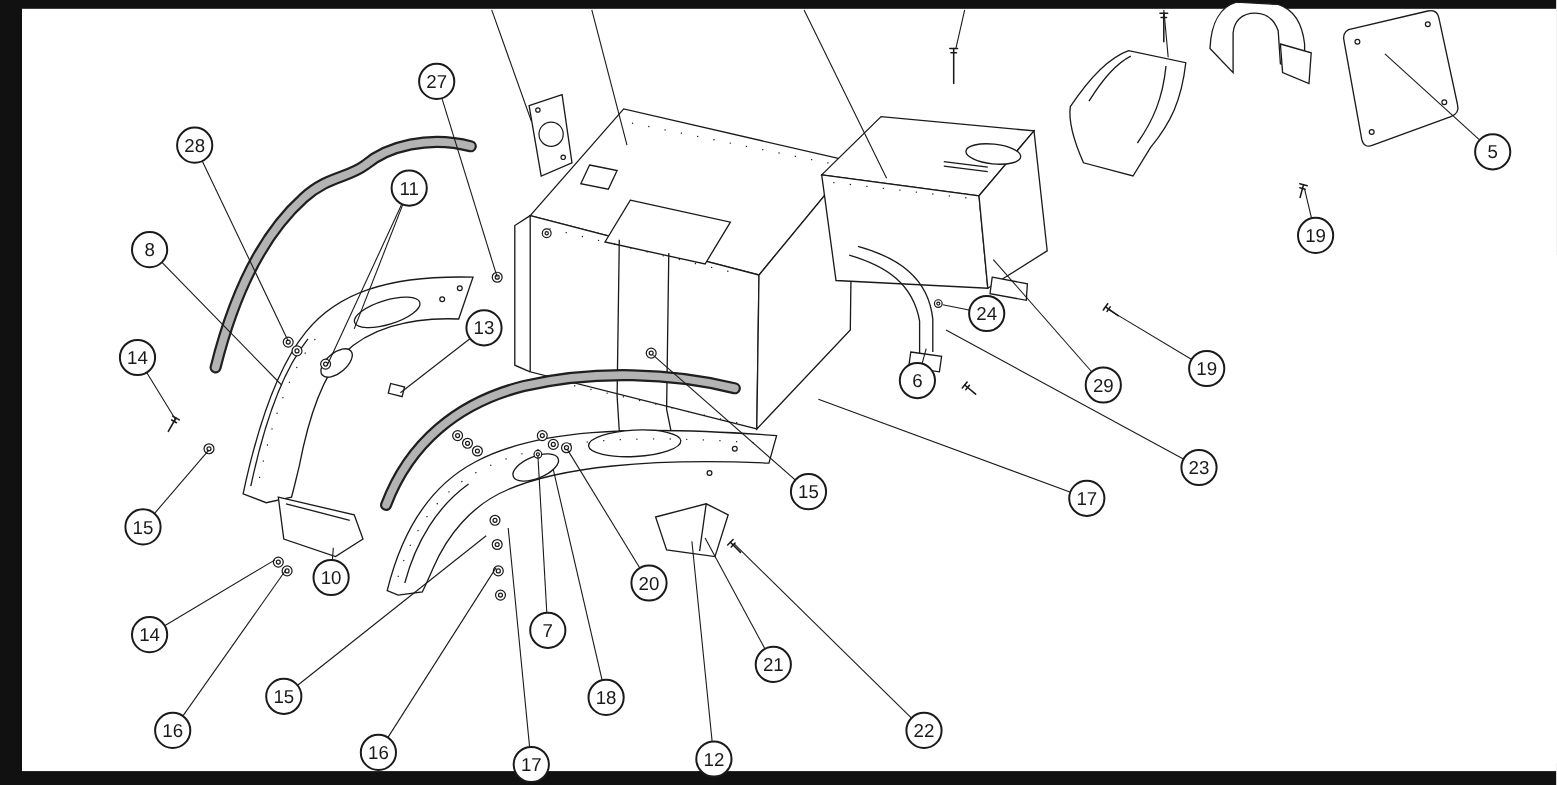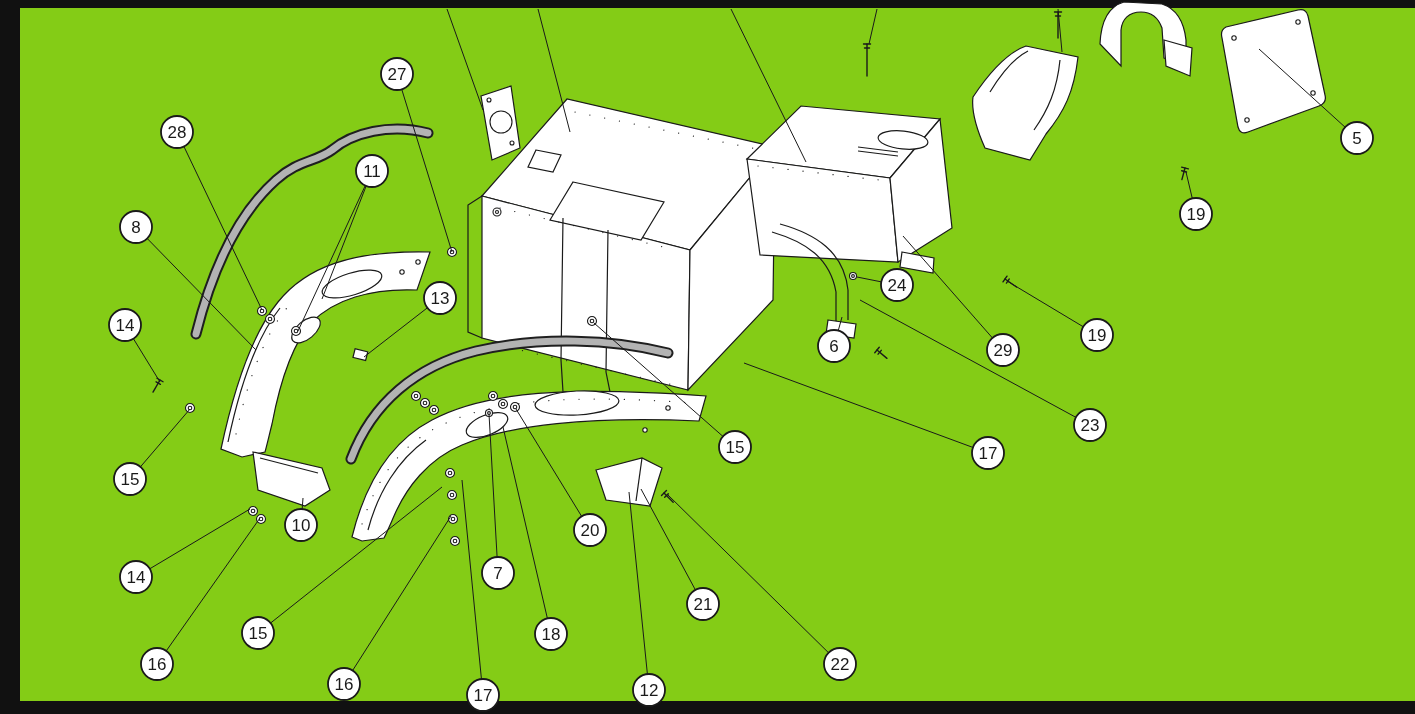--- a/index.html
+++ b/index.html
@@ -1,17 +1,17 @@
 <!DOCTYPE html>
 <html><head>
 <meta charset="utf-8">
 <style>
   html,body{margin:0;padding:0;background:#e9e9e9;}
   .stage{
-    position:relative;width:1415px;height:714px;background:#84cc16;
+    position:relative;width:1415px;height:714px;background:#ffffff;
     font-family:"Liberation Sans", sans-serif;overflow:hidden;
   }
   .frame{position:absolute;background:#111;z-index:1;}
   .frame-top{left:0;top:0;width:1415px;height:8px;}
   .frame-left{left:0;top:0;width:20px;height:714px;}
   .frame-bottom{left:0;top:701px;width:1415px;height:13px;}
   #diagram-svg{position:absolute;left:0;top:0;z-index:2;}
   .part path,.part rect,.part ellipse{fill:#ffffff;stroke:#1a1a1a;stroke-width:1.2;}
   .part circle{stroke:#1a1a1a;stroke-width:1.1;}
   .part .ln{fill:none;}

